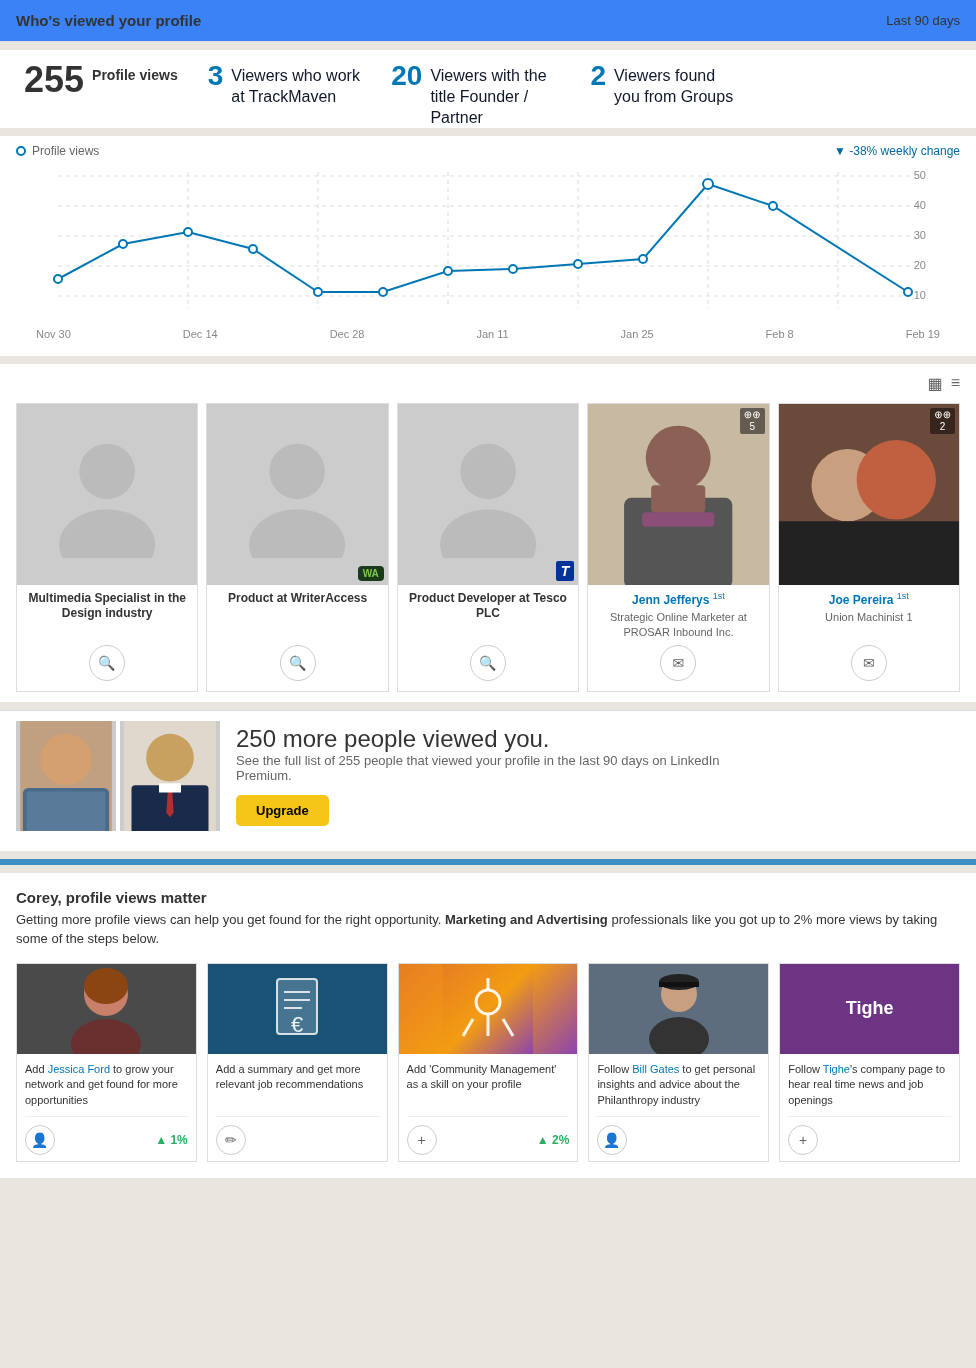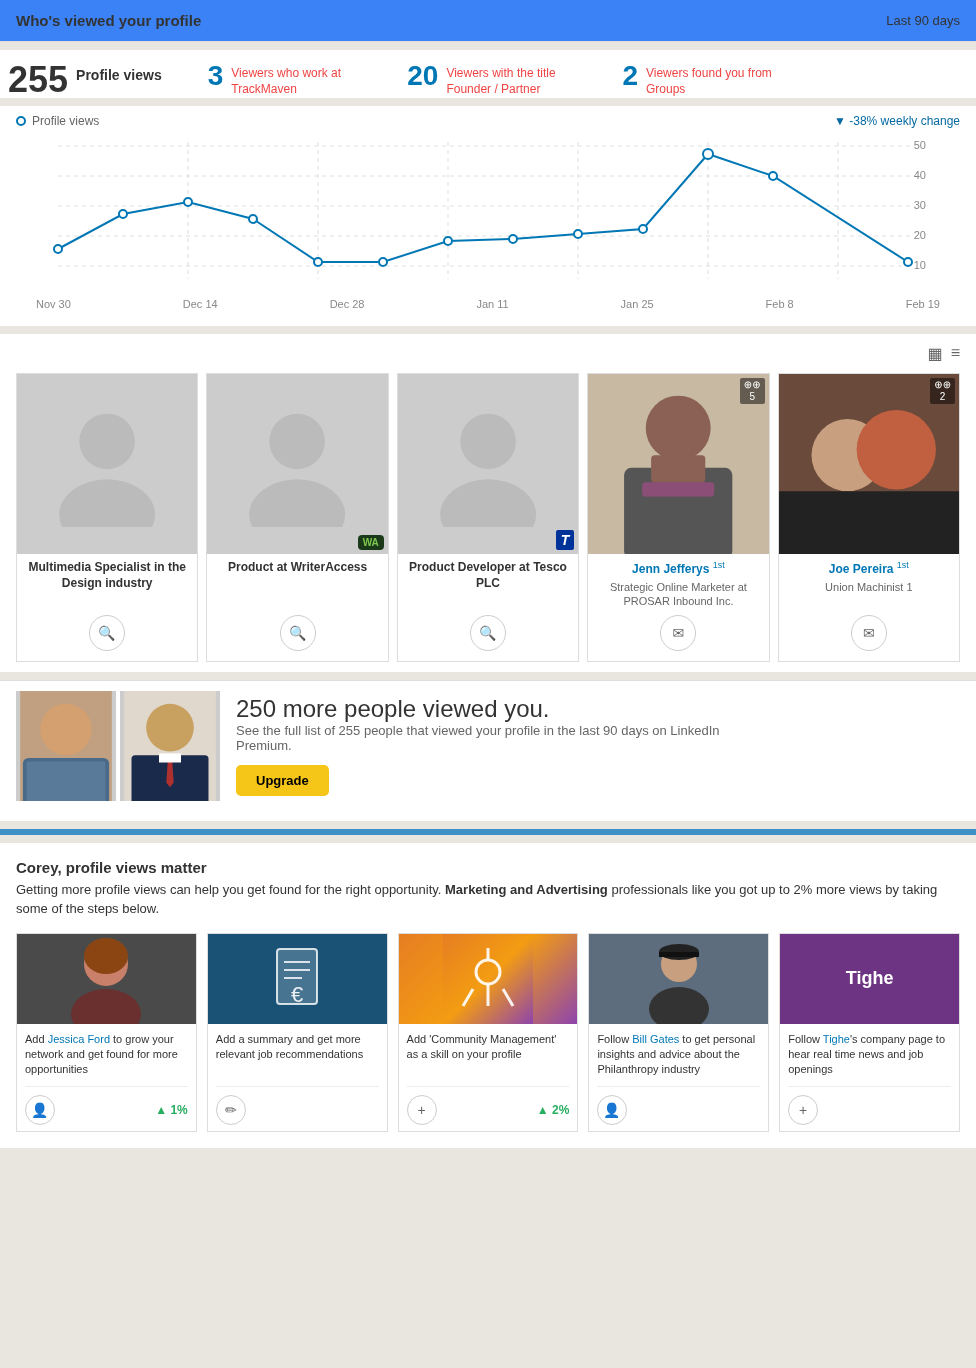--- a/index.html
+++ b/index.html
@@ -5,25 +5,25 @@
     * { box-sizing: border-box; margin: 0; padding: 0; }
     body { font-family: Arial, sans-serif; background: #e9e5df; color: #333; font-size: 13px; width: 976px; }
 
     .card { background: #fff; margin-bottom: 8px; }
 
     
     .page-header { background: #3b82f6; padding: 12px 16px; display: flex; justify-content: space-between; align-items: center; border-bottom: 1px solid #ddd; }
     .page-header h2 { font-size: 15px; font-weight: bold; color: #333; }
 
     
-    .stats-row { background: #fff; padding: 12px 8px 0; display: flex; gap: 16px; border-bottom: none; }
+    .stats-row { background: #fff; padding: 12px 24px 0; display: flex; gap: 0; border-bottom: none; }
     .stat-item { display: flex; align-items: flex-start; gap: 8px; padding-right: 30px; }
     .stat-number { font-size: 36px; font-weight: bold; color: #333; line-height: 1; }
     .stat-number.blue { color: #0077b5; font-size: 28px; }
-    .stat-label { font-size: 12px; color: #ef4444; max-width: 130px; line-height: 1.3; padding-top: 4px; }
+    .stat-label { font-size: 16px; color: #0f172a; max-width: 130px; line-height: 1.3; padding-top: 4px; }
     .stat-label.black { color: #333; font-size: 14px; font-weight: bold; }
 
     
     .chart-section { background: #fff; padding: 8px 16px 16px; }
     .chart-legend { display: flex; justify-content: space-between; align-items: center; margin-bottom: 6px; }
     .chart-legend-left { display: flex; align-items: center; gap: 6px; font-size: 12px; color: #666; }
     .chart-dot { width: 10px; height: 10px; border-radius: 50%; border: 2px solid #0077b5; background: #fff; }
     .chart-legend-right { font-size: 12px; color: #0369a1; }
     .chart-container { position: relative; height: 160px; }
     svg.line-chart { width: 100%; height: 160px; }

